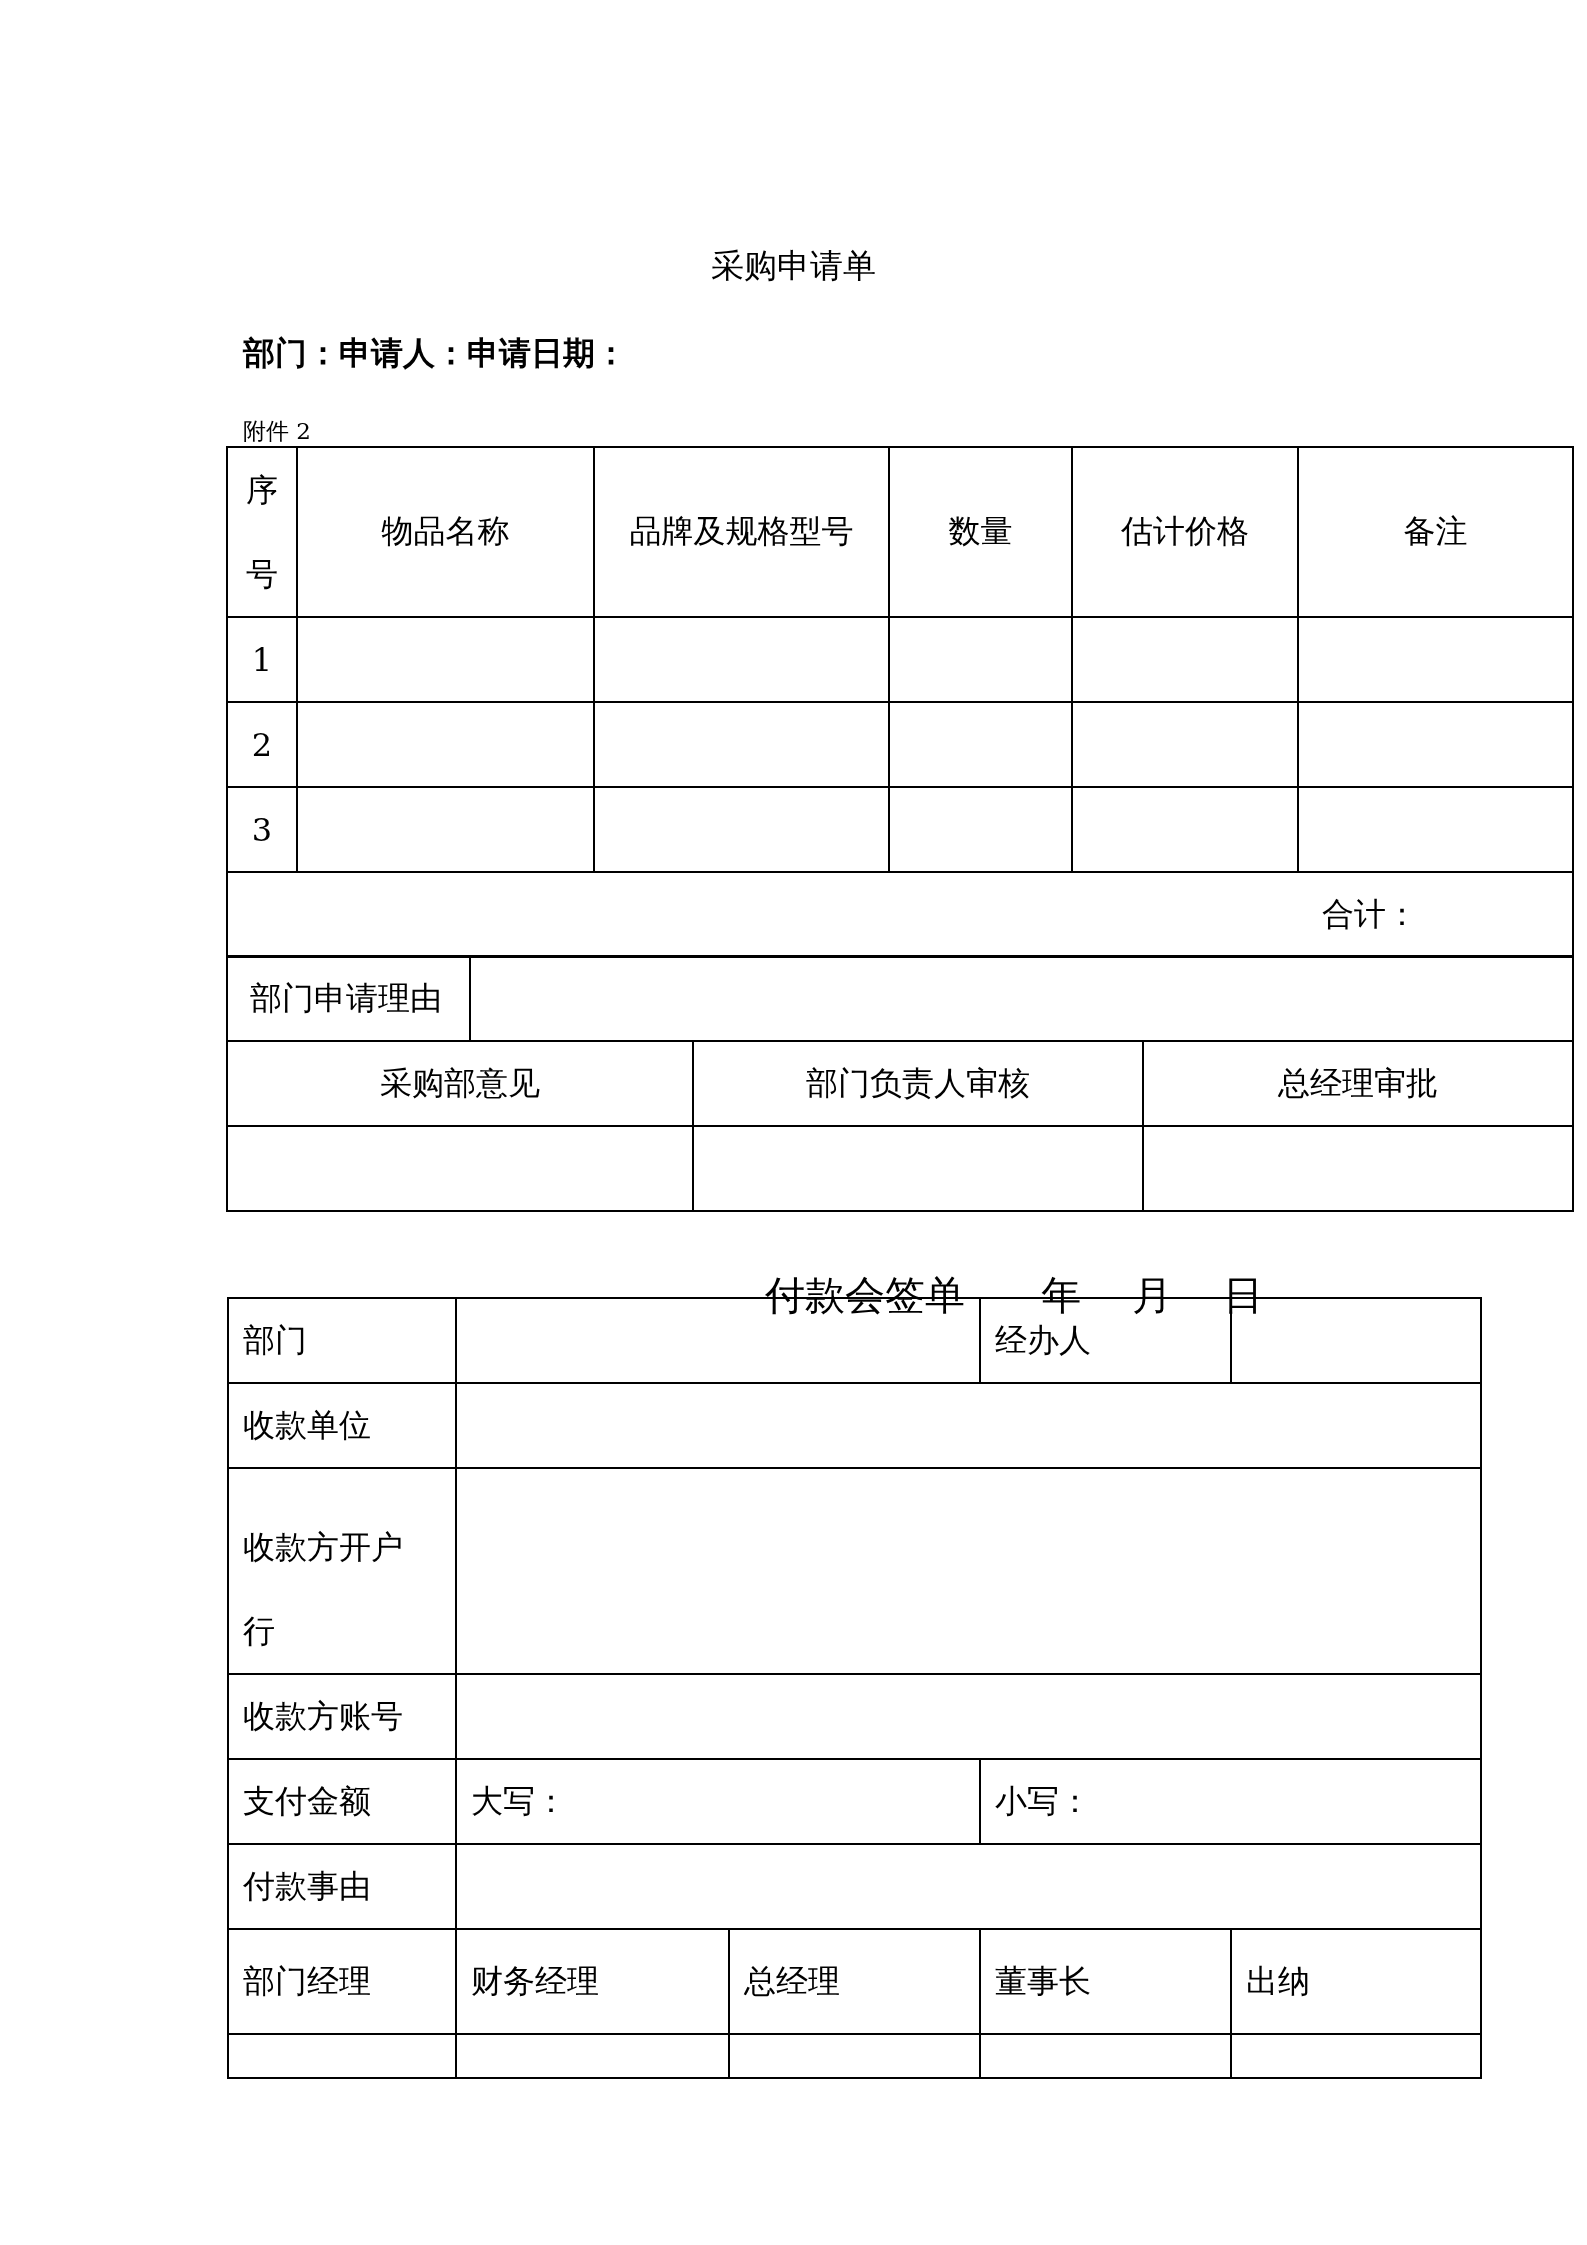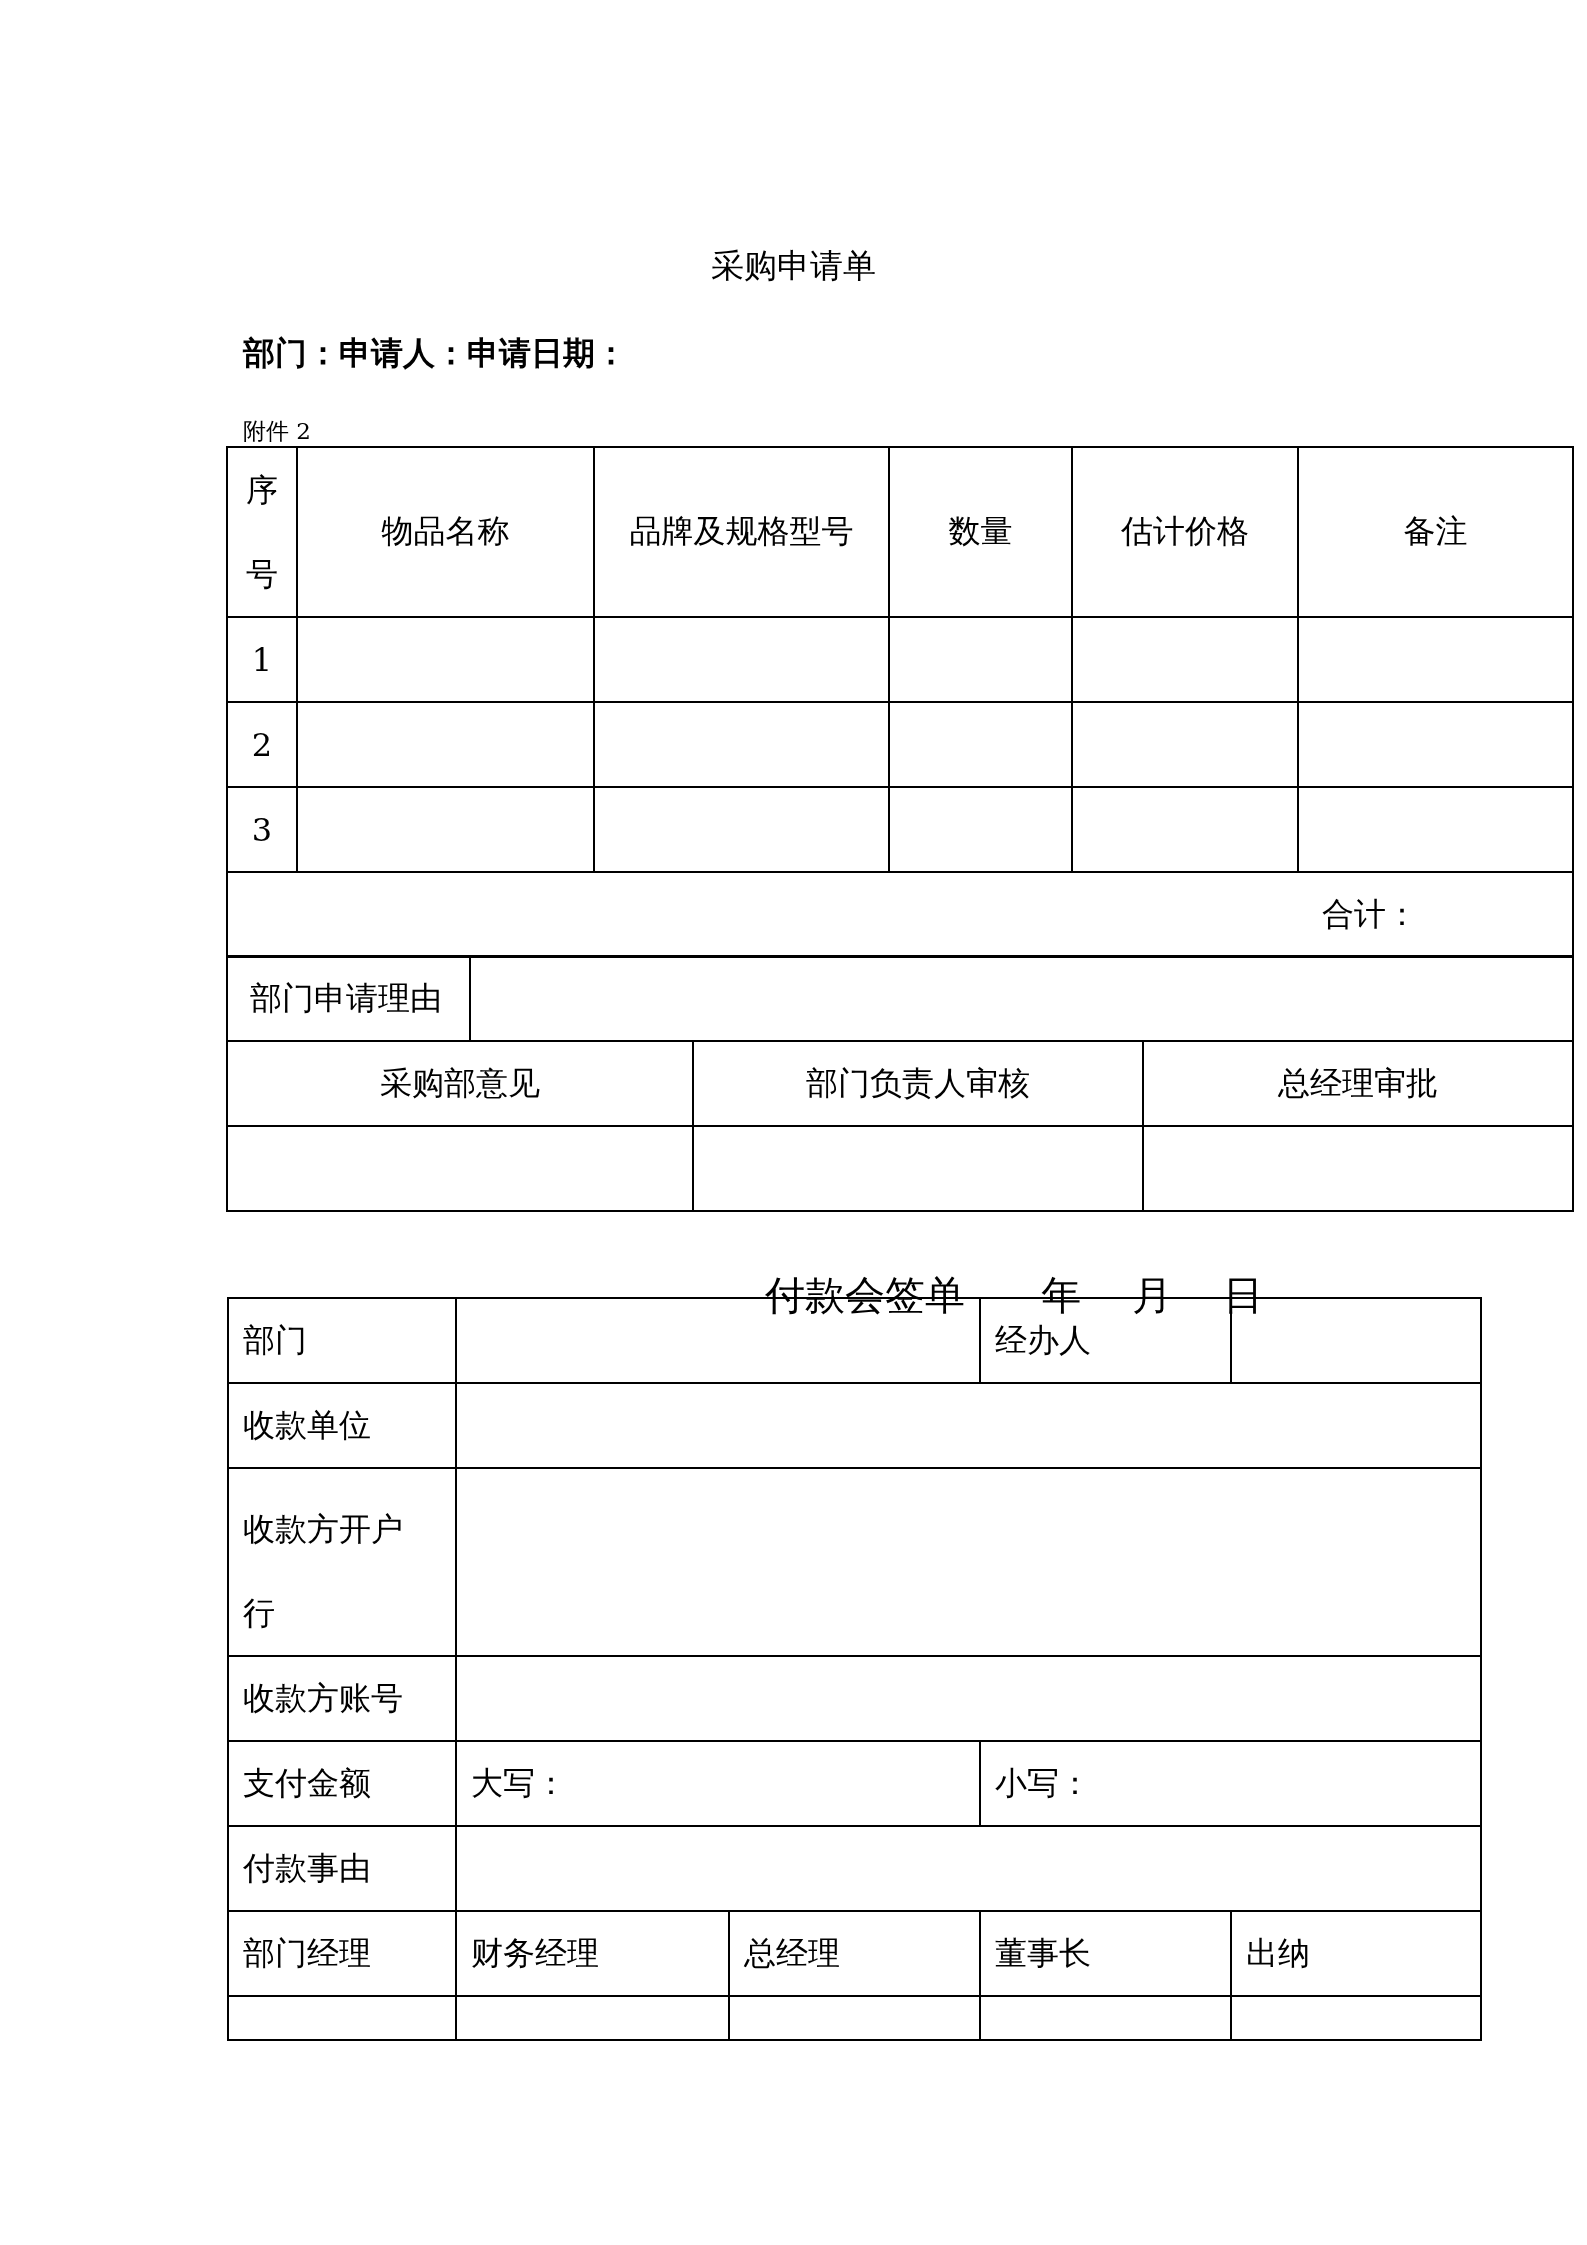--- a/index.html
+++ b/index.html
@@ -17,21 +17,21 @@
   td { border: 2px solid #000; padding: 0; font-size: 32px; vertical-align: middle; }
   .t1 { left: 226px; top: 446px; width: 1346px; }
   .t1 td { text-align: center; font-weight: normal; }
   .t1 td.num { font-weight: normal; }
   .t1 .seqhdr { line-height: 84px; }
   .t1 td.total { text-align: center; padding-left: 940px; }
   .t1 td.reason-label { text-align: left; padding-left: 22px; }
 
   .t2 { left: 227px; top: 1297px; width: 1253px; }
   .t2 td { text-align: left; padding-left: 14px; font-weight: normal; }
-  .t2 td.tall { vertical-align: top; padding-top: 18px; line-height: 84px; }
+  .t2 td.tall { vertical-align: top; padding-top: 36px; line-height: 84px; }
 </style>
 </head>
 <body>
 
 <div class="abs title">采购申请单</div>
 <div class="abs meta">部门：申请人：申请日期：</div>
 <div class="abs attach">附件 2</div>
 
 <table class="t1">
   <colgroup>
@@ -153,21 +153,21 @@
   </tr>
   <tr style="height:85px">
     <td>支付金额</td>
     <td colspan="2">大写：</td>
     <td colspan="2">小写：</td>
   </tr>
   <tr style="height:85px">
     <td>付款事由</td>
     <td colspan="4"></td>
   </tr>
-  <tr style="height:85px">
+  <tr style="height:105px">
     <td>部门经理</td>
     <td>财务经理</td>
     <td>总经理</td>
     <td>董事长</td>
     <td>出纳</td>
   </tr>
   <tr style="height:44px">
     <td></td>
     <td></td>
     <td></td>

